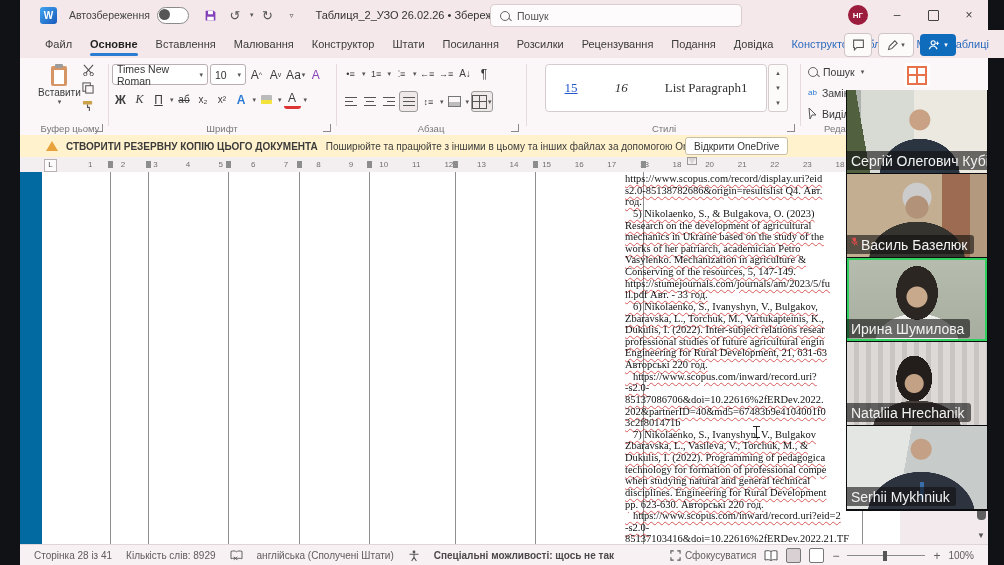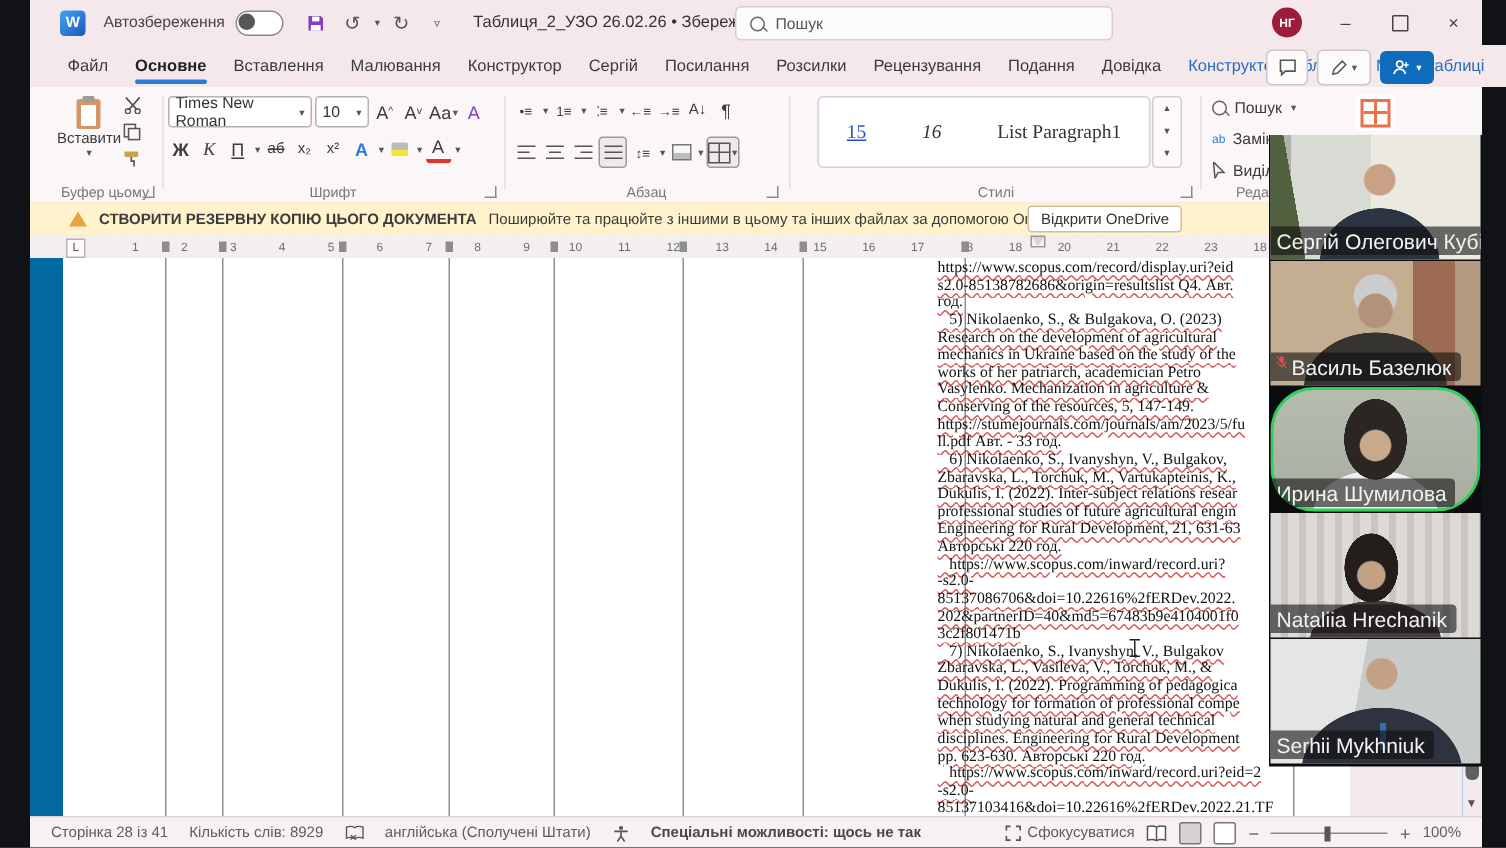--- a/index.html
+++ b/index.html
@@ -114,21 +114,21 @@
   .sright{position:absolute;right:14px;display:flex;align-items:center;gap:8px;}
   .viewico{width:13px;height:13px;border:1px solid #777;border-radius:2px;background:#fff;}
   .viewico.sel{background:#d9d0d3;}
   .ztrack{width:78px;height:1.5px;background:#8a8a8a;position:relative;}
   .zthumb{position:absolute;left:36px;top:-4px;width:4px;height:10px;background:#555;}
 
   
   .vc{position:absolute;left:846px;top:90px;width:142px;background:#0b0c0e;padding-bottom:2px;z-index:50;}
   .vt{position:relative;width:140px;height:83px;margin:0 1px;overflow:hidden;background:#222;}
   .vt+.vt{margin-top:1px;}
-  .vt.active{box-shadow:inset 0 0 0 2px #2ed15e;border-radius:29px;}
+  .vt.active{box-shadow:inset 0 0 0 2px #2ed15e;}
   .vl{position:absolute;left:0;bottom:3px;max-width:134px;background:rgba(15,15,15,.6);color:#f2f2f2;font-size:14px;
       padding:1.5px 6px 1.5px 4px;border-radius:0 3px 3px 0;display:flex;align-items:flex-start;gap:3px;white-space:nowrap;overflow:hidden;}
   .mic{width:7px;height:9px;flex:none;}
   .s1{background:radial-gradient(circle 11px at 52% 36%,#c9a285 0 10px,transparent 11px),
       radial-gradient(ellipse 40px 36px at 52% 102%,#2b3542 0 99%,transparent 100%),
       linear-gradient(80deg,#51603f 0 15%,transparent 15%),
       linear-gradient(90deg,#aeb2ad 0 10%,#d8dad4 10% 48%,#ebe9e0 48% 100%);}
   .s2{background:radial-gradient(circle 12px at 50% 40%,#b3927a 0 11px,transparent 12px),
       radial-gradient(circle 15px at 50% 28%,#cccccc 0 14px,transparent 15px),
       radial-gradient(ellipse 48px 38px at 50% 103%,#35342f 0 99%,transparent 100%),
@@ -186,21 +186,21 @@
         </div>
       <div class="wc" style="left:934px;">×</div>
     </div>
 
     <div class="tabrow" style="padding-left:16px;">
       <span class="rtab">Файл</span>
       <span class="rtab t-active">Основне</span>
       <span class="rtab">Вставлення</span>
       <span class="rtab">Малювання</span>
       <span class="rtab">Конструктор</span>
-      <span class="rtab">Сергій</span>
+      <span class="rtab">Штати</span>
       <span class="rtab">Посилання</span>
       <span class="rtab">Розсилки</span>
       <span class="rtab">Рецензування</span>
       <span class="rtab">Подання</span>
       <span class="rtab">Довідка</span>
       <span class="rtab t-ctx">Конструктор таблиць</span>
       <span class="rtab t-ctx">Макет таблиці</span>
       <div class="tabicons">
         <span class="tbtn">
           <svg width="13" height="12" viewBox="0 0 16 14">

